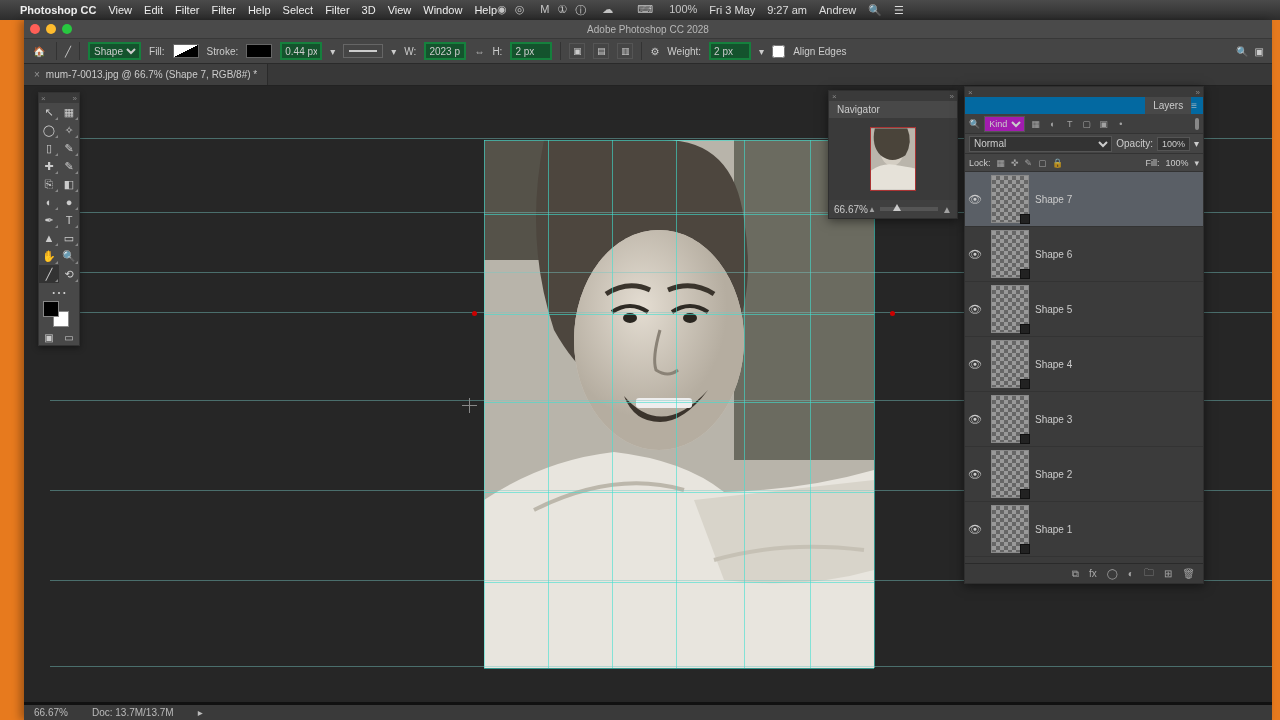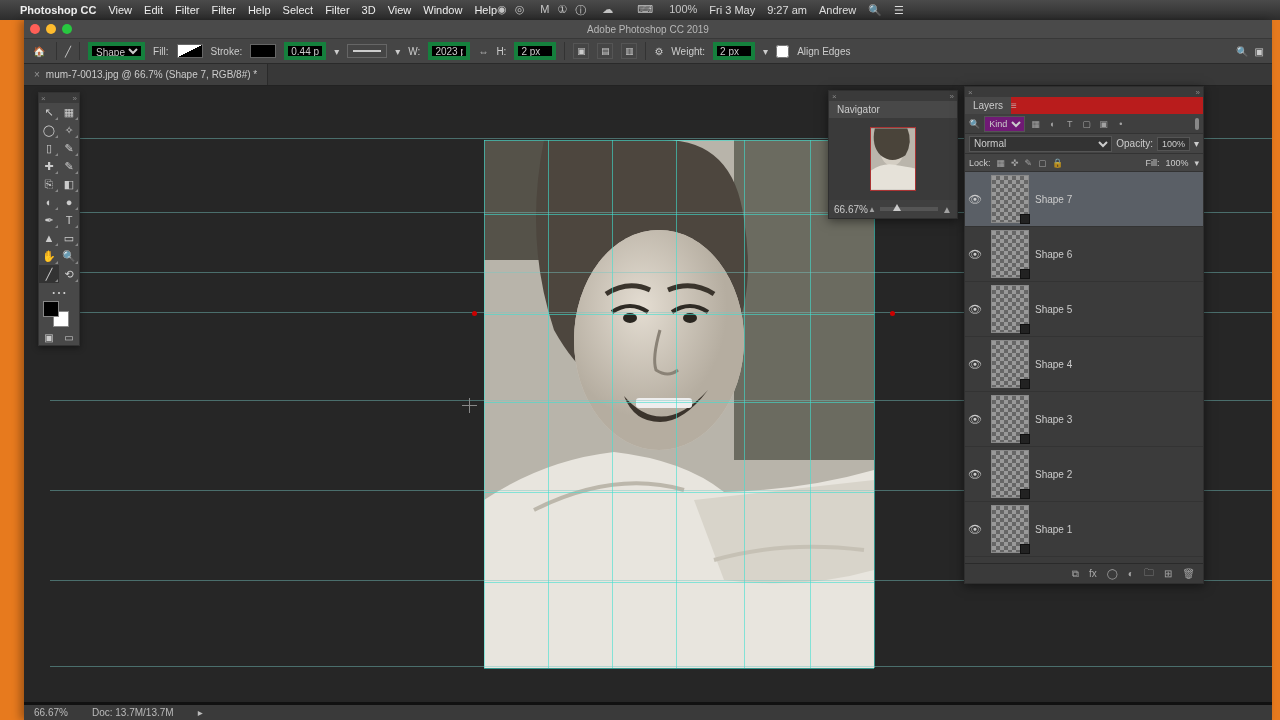--- a/index.html
+++ b/index.html
@@ -10,21 +10,21 @@
 .mac-menu .right span { font-size: 11px; opacity: .9; }
 .mac-menu .icons { display: flex; gap: 8px; font-size: 12px; opacity: .85; }
 .app-frame { position: absolute; top: 20px; left: 24px; right: 8px; bottom: 0; background: #444; box-shadow: -4px 0 8px rgba(0,0,0,.3); }
 .title-bar { height: 18px; background: #4a4a4a; color: #b8b8b8; font-size: 10px; display: flex; align-items: center; position: relative; }
 .title-bar .traffic { display: flex; gap: 6px; padding-left: 6px; }
 .title-bar .traffic div { width: 10px; height: 10px; border-radius: 50%; }
 .title-bar .title { position: absolute; left: 50%; transform: translateX(-50%); }
 .opt-bar { height: 26px; background: #454545; border-top: 1px solid #383838; border-bottom: 1px solid #2a2a2a; display: flex; align-items: center; gap: 8px; padding: 0 8px; color: #ccc; font-size: 10px; }
 .opt-bar .home { width: 16px; height: 16px; display: flex; align-items: center; justify-content: center; }
 .opt-bar .sep { width: 1px; height: 18px; background: #333; }
-.opt-bar select, .opt-bar input[type=text] { background: #000000; border: 4px solid #15803d; color: #ccc; font-size: 10px; height: 18px; }
+.opt-bar select, .opt-bar input[type=text] { background: #14532d; border: 2px solid #15803d; color: #ccc; font-size: 10px; height: 18px; }
 .opt-bar input[type=text] { width: 42px; padding: 0 3px; }
 .opt-bar .swatch { width: 26px; height: 14px; border: 1px solid #666; background: linear-gradient(to bottom right, #fff 49%, #000 51%); }
 .opt-bar .swatch.black { background: #000; }
 .opt-bar .stroke-preview { width: 40px; height: 14px; border: 1px solid #666; display: flex; align-items: center; justify-content: center; }
 .opt-bar .stroke-preview div { height: 2px; width: 28px; background: #ccc; }
 .opt-bar .alignbtn { width: 16px; height: 16px; border: 1px solid #555; display: flex; align-items: center; justify-content: center; font-size: 9px; }
 .opt-bar .right { margin-left: auto; display: flex; gap: 6px; }
 .doc-tab-bar { height: 22px; background: #383838; display: flex; align-items: stretch; border-bottom: 1px solid #222; }
 .doc-tab { background: #3f3f3f; color: #ccc; font-size: 10px; display: flex; align-items: center; padding: 0 10px; border-right: 1px solid #2a2a2a; gap: 6px; }
 .doc-tab .x { opacity: .6; font-size: 10px; }
@@ -57,21 +57,21 @@
 .float-head { height: 10px; background: #3a3a3a; display: flex; justify-content: space-between; align-items: center; padding: 0 3px; font-size: 8px; color: #888; }
 .panel-tab { background: #484848; color: #ccc; padding: 3px 8px; font-size: 10px; display: inline-block; }
 .nav-panel { left: 828px; top: 90px; width: 130px; }
 .nav-thumb-wrap { height: 82px; display: flex; align-items: center; justify-content: center; background: #3a3a3a; }
 .nav-thumb { width: 46px; height: 64px; background: linear-gradient(#888, #ddd); border: 1px solid #a33; position: relative; overflow: hidden; }
 .nav-thumb svg { width: 100%; height: 100%; }
 .nav-foot { height: 18px; display: flex; align-items: center; justify-content: space-between; padding: 0 5px; background: #3f3f3f; }
 .nav-foot .tri { font-size: 8px; opacity: .7; }
 .layers-panel { left: 964px; top: 86px; width: 240px; height: 498px; display: flex; flex-direction: column; }
 .layers-filter { height: 20px; display: flex; align-items: center; gap: 4px; padding: 0 4px; background: #3f3f3f; border-bottom: 1px solid #333; }
-.layers-filter select { background: #701a75; border: 1px solid #555; color: #ccc; font-size: 9px; height: 16px; }
+.layers-filter select { background: #a21caf; border: 1px solid #555; color: #ccc; font-size: 9px; height: 16px; }
 .layers-filter .ficon { width: 13px; height: 13px; display: flex; align-items: center; justify-content: center; font-size: 9px; opacity: .7; }
 .layers-filter .toggle { margin-left: auto; width: 4px; height: 12px; background: #888; border-radius: 2px; }
 .layers-opts { height: 20px; display: flex; align-items: center; padding: 0 4px; gap: 4px; background: #444; border-bottom: 1px solid #333; }
 .layers-opts select { flex: 1; background: #333; border: 1px solid #555; color: #ccc; font-size: 10px; height: 16px; }
 .layers-opts .lbl { font-size: 10px; }
 .layers-opts .val { background: #333; border: 1px solid #555; padding: 1px 4px; font-size: 9px; }
 .layers-lock { height: 18px; display: flex; align-items: center; padding: 0 4px; gap: 6px; background: #444; border-bottom: 1px solid #333; font-size: 9px; }
 .layers-lock .locki { opacity: .7; }
 .layers-list { flex: 1; overflow-y: auto; background: #3b3b3b; }
 .layer-row { height: 55px; display: flex; align-items: center; border-bottom: 1px solid #333; padding-right: 8px; }
@@ -130,21 +130,21 @@
 </div>
 
 <div class="app-frame">
 
   <div class="title-bar">
     <div class="traffic">
       <div style="background:#ff5f57"></div>
       <div style="background:#febc2e"></div>
       <div style="background:#28c840"></div>
     </div>
-    <div class="title">Adobe Photoshop CC 2019</div>
+    <div class="title">Adobe Photoshop CC 2028</div>
   </div>
 
   <div class="opt-bar">
     <span class="home">🏠</span>
     <div class="sep"></div>
     <span>╱</span>
     <div class="sep"></div>
     <select><option>Shape</option></select>
     <span>Fill:</span>
     <div class="swatch"></div>
@@ -329,21 +329,21 @@
       </div>
     <span class="tri" style="font-size:10px">▲</span>
   </div>
 </div>
 
 <div class="float-panel layers-panel">
   <div class="float-head">
       <span>×</span>
       <span>»</span>
     </div>
-  <div style="display:flex;justify-content:flex-start;align-items:center;background:#b91c1c">
+  <div style="display:flex;justify-content:flex-end;align-items:center;background:#0369a1">
     <div class="panel-tab">Layers</div>
     <span style="padding-right:6px;opacity:.7">≡</span>
   </div>
   <div class="layers-filter">
     <span style="font-size:9px">🔍</span>
     <select><option>Kind</option></select>
     <div class="ficon">▦</div>
     <div class="ficon">◐</div>
     <div class="ficon">T</div>
     <div class="ficon">▢</div>

